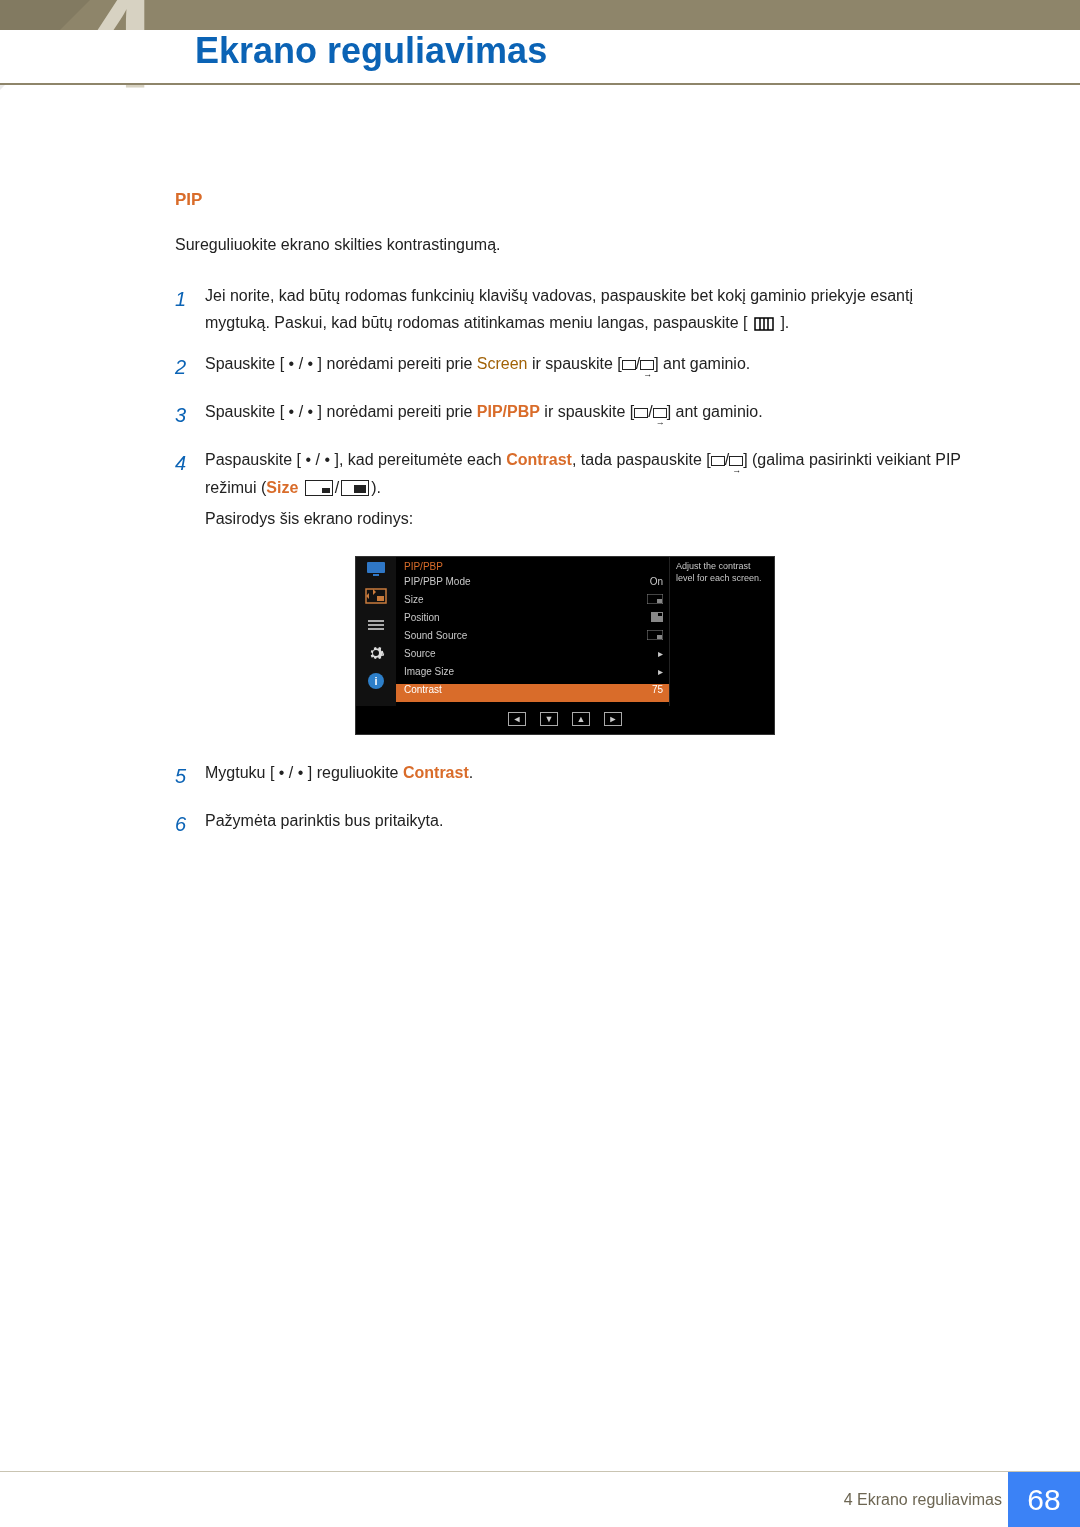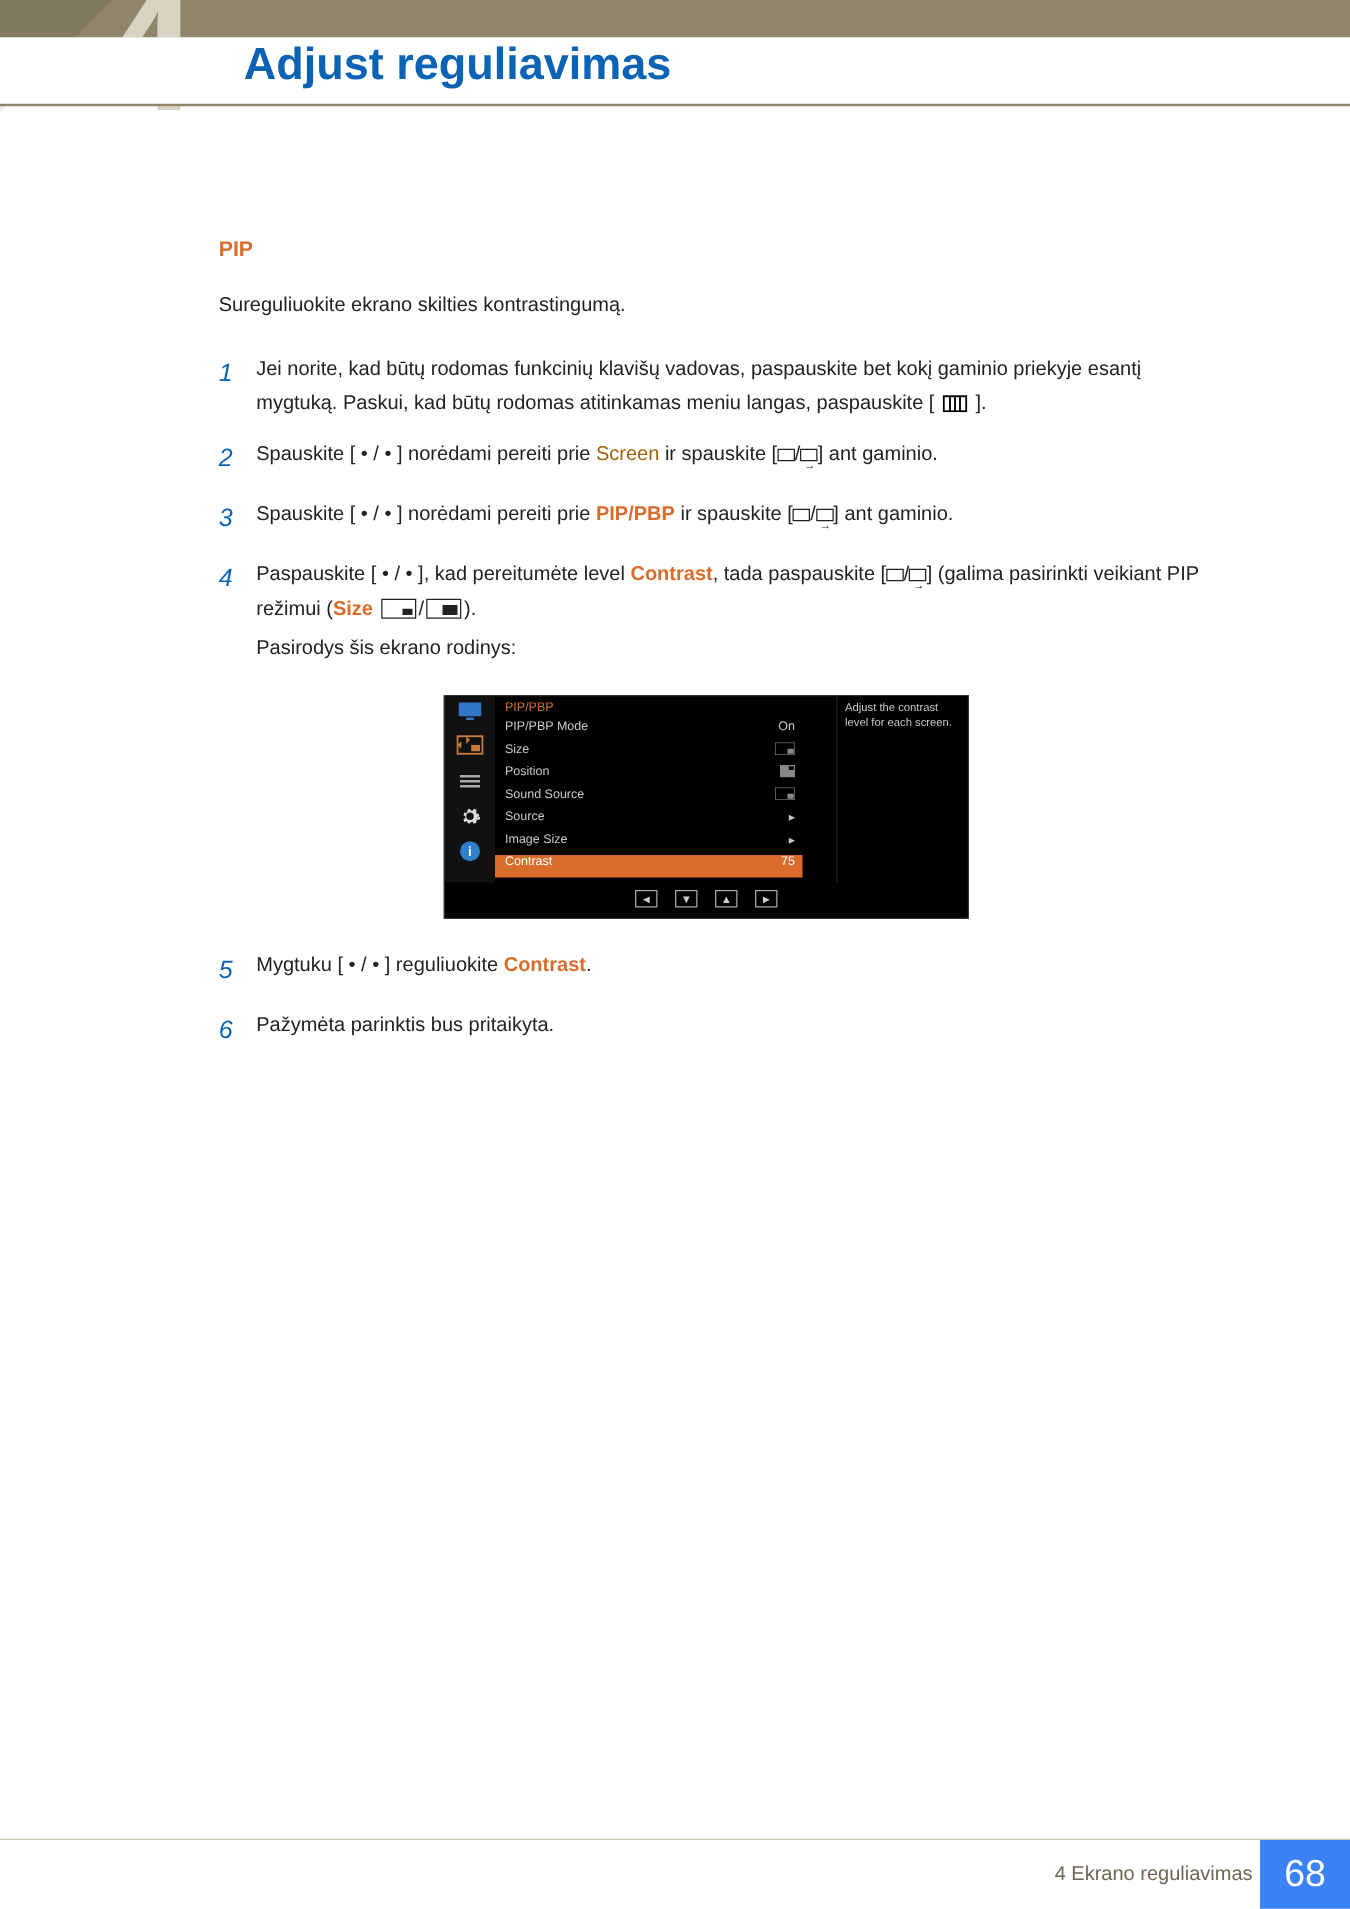--- a/index.html
+++ b/index.html
@@ -30,21 +30,21 @@
   .osd-body { display: flex; }
   .osd-sidebar { width: 40px; background: #111; padding-top: 2px; display: flex; flex-direction: column; align-items: center; gap: 8px; }
   .osd-sidebar .sic { width: 26px; height: 20px; display: flex; align-items: center; justify-content: center; }
   .osd-main { flex: 1; display: flex; }
   .osd-list { flex: 1; padding: 2px 6px 4px 8px; }
   .osd-title { color: #d96c2a; font-size: 10px; padding: 2px 0 4px 0; }
   .osd-row { display: flex; justify-content: space-between; align-items: flex-start; height: 18px; }
   .osd-row.sel { background: #d96c2a; color: #fff; margin: 0 -6px 0 -8px; padding: 0 6px 0 8px; }
   .osd-row .val { color: #c8c8c8; }
   .osd-row.sel .val { color: #fff; }
-  .osd-help { width: 105px; background: #000; padding: 4px 6px; font-size: 9px; line-height: 1.3; border-left: 1px solid #222; margin-left: 27px; }
+  .osd-help { width: 105px; background: #000; padding: 4px 6px; font-size: 9px; line-height: 1.3; border-left: 1px solid #222; }
   .osd-bottom { display: flex; justify-content: center; gap: 14px; padding: 6px 0 8px 0; background: #000; }
   .osd-nav { width: 18px; height: 14px; border: 1px solid #aaa; display: flex; align-items: center; justify-content: center; color: #ccc; font-size: 9px; }
 
   .footer { position: absolute; left: 0; bottom: 0; width: 1080px; height: 56px; border-top: 1px solid #c9c4b2; display: flex; justify-content: flex-end; align-items: center; }
   .footer .ftxt { color: #6d6653; font-size: 16px; margin-right: 6px; }
   .footer .pnum { width: 72px; height: 56px; background: #3b82f6; color: #fff; font-size: 30px; display: flex; align-items: center; justify-content: center; }
 
   .pip-box { display:inline-block; width:28px; height:16px; border:1.5px solid #222; position:relative; vertical-align:middle; margin:0 2px; }
   .pip-box::after { content:""; position:absolute; right:2px; bottom:2px; width:8px; height:5px; background:#222; }
   .pip-box.large::after { width:12px; height:8px; }
@@ -52,21 +52,21 @@
   .mini-rect.arrow::after { content:"→"; font-size:9px; position:relative; top:-3px; left:2px; }
 </style>
 </head>
 <body>
 <div class="page">
 
 <div class="top-band"></div>
 <div class="corner-tri"></div>
 <div class="big4">4</div>
 <div class="header-rule"></div>
-<div class="chapter-title">Adjust reguliavimas</div>
+<div class="chapter-title">Ekrano reguliavimas</div>
 
 <div class="content">
   <div class="sub-pip">PIP</div>
   <div class="intro-line">Sureguliuokite ekrano skilties kontrastingumą.</div>
 
   <ol class="steps">
     <li>
       <span class="num">1</span>
       <span class="txt">
         <span>Jei norite, kad būtų rodomas funkcinių klavišų vadovas, paspauskite bet kokį gaminio priekyje esantį mygtuką. Paskui, kad būtų rodomas atitinkamas meniu langas, paspauskite [</span>
@@ -87,21 +87,21 @@
     </li>
     <li>
       <span class="num">3</span>
       <span class="txt">
         <span>Spauskite [ • / • ] norėdami pereiti prie </span><span class="hl-pipbp">PIP/PBP</span><span> ir spauskite [</span><span class="mini-rect"></span>/<span class="mini-rect arrow"></span><span>] ant gaminio.</span>
       </span>
     </li>
     <li>
       <span class="num">4</span>
       <span class="txt">
-        <span>Paspauskite [ • / • ], kad pereitumėte level </span><span class="hl-contrast">Contrast</span><span>, tada paspauskite [</span><span class="mini-rect"></span>/<span class="mini-rect arrow"></span><span>] (galima pasirinkti veikiant PIP režimui (</span><span class="hl-size">Size</span>&nbsp;<span class="pip-box"></span>/<span class="pip-box large"></span><span>).</span>
+        <span>Paspauskite [ • / • ], kad pereitumėte each </span><span class="hl-contrast">Contrast</span><span>, tada paspauskite [</span><span class="mini-rect"></span>/<span class="mini-rect arrow"></span><span>] (galima pasirinkti veikiant PIP režimui (</span><span class="hl-size">Size</span>&nbsp;<span class="pip-box"></span>/<span class="pip-box large"></span><span>).</span>
         <div class="sub-text">Pasirodys šis ekrano rodinys:</div>
       </span>
     </li>
   </ol>
 
   <div class="osd-wrap">
     <div class="osd">
       <div class="osd-body">
         <div class="osd-sidebar">
           <div class="sic">

